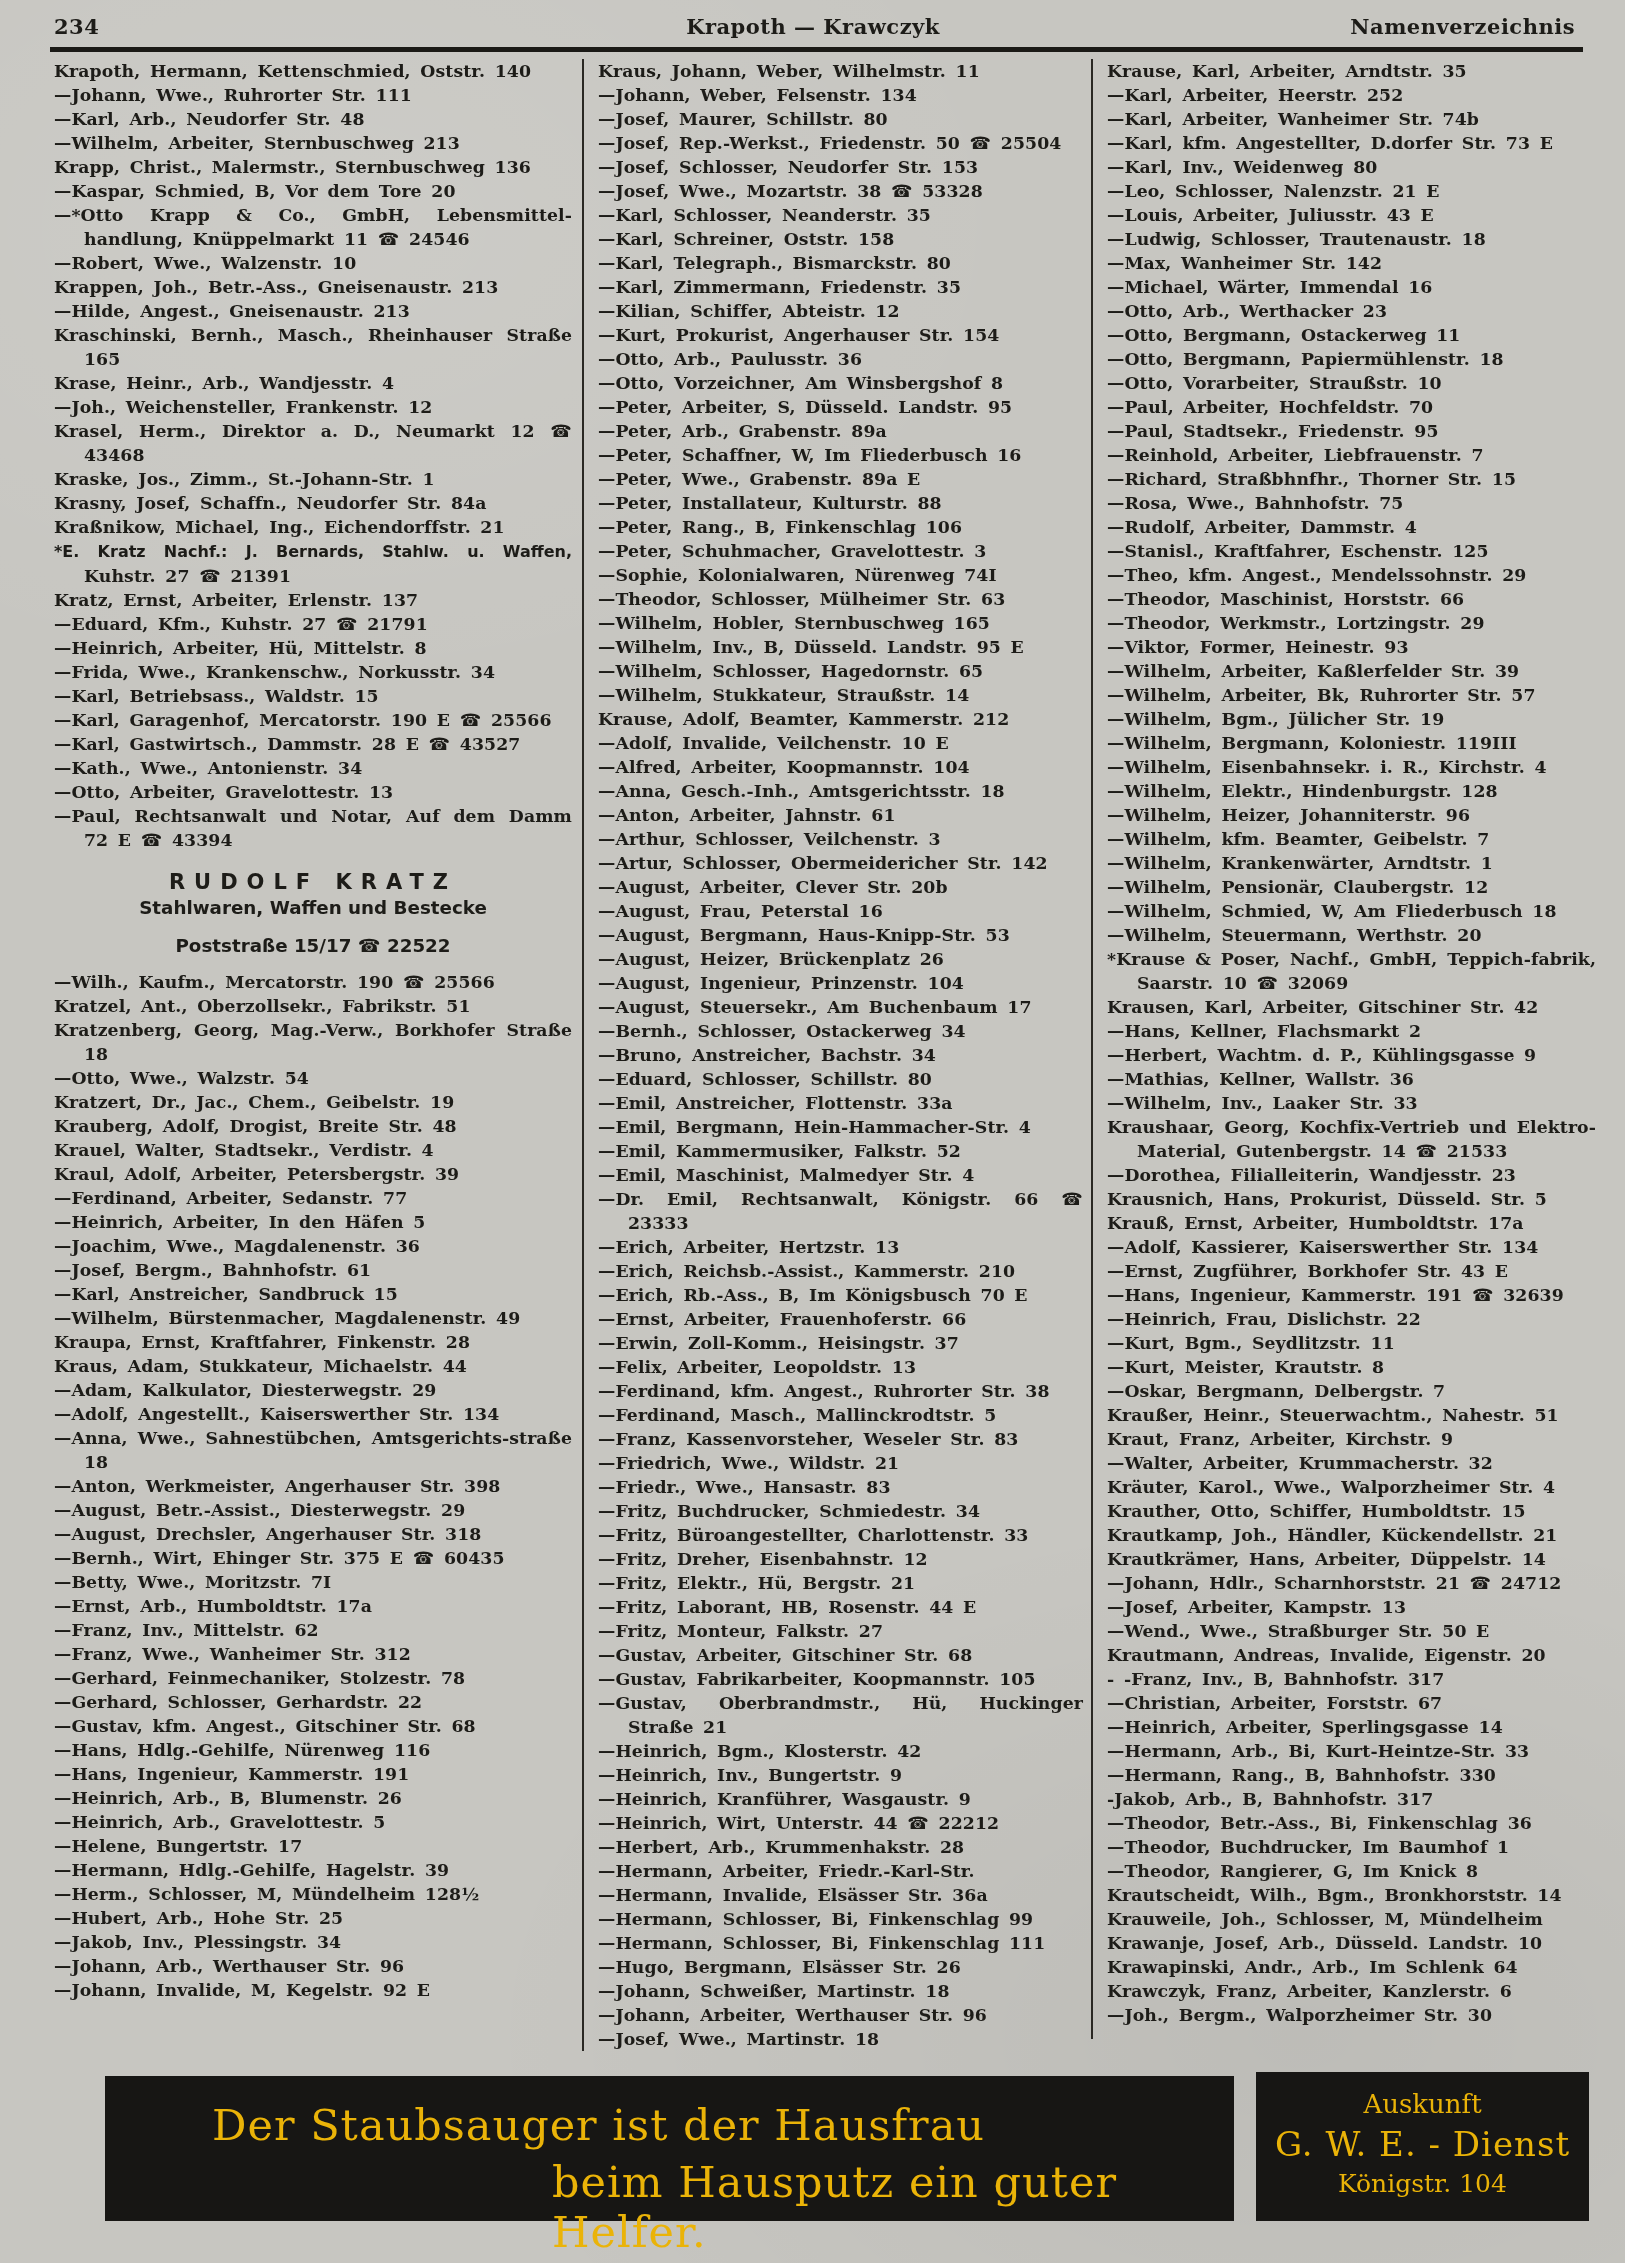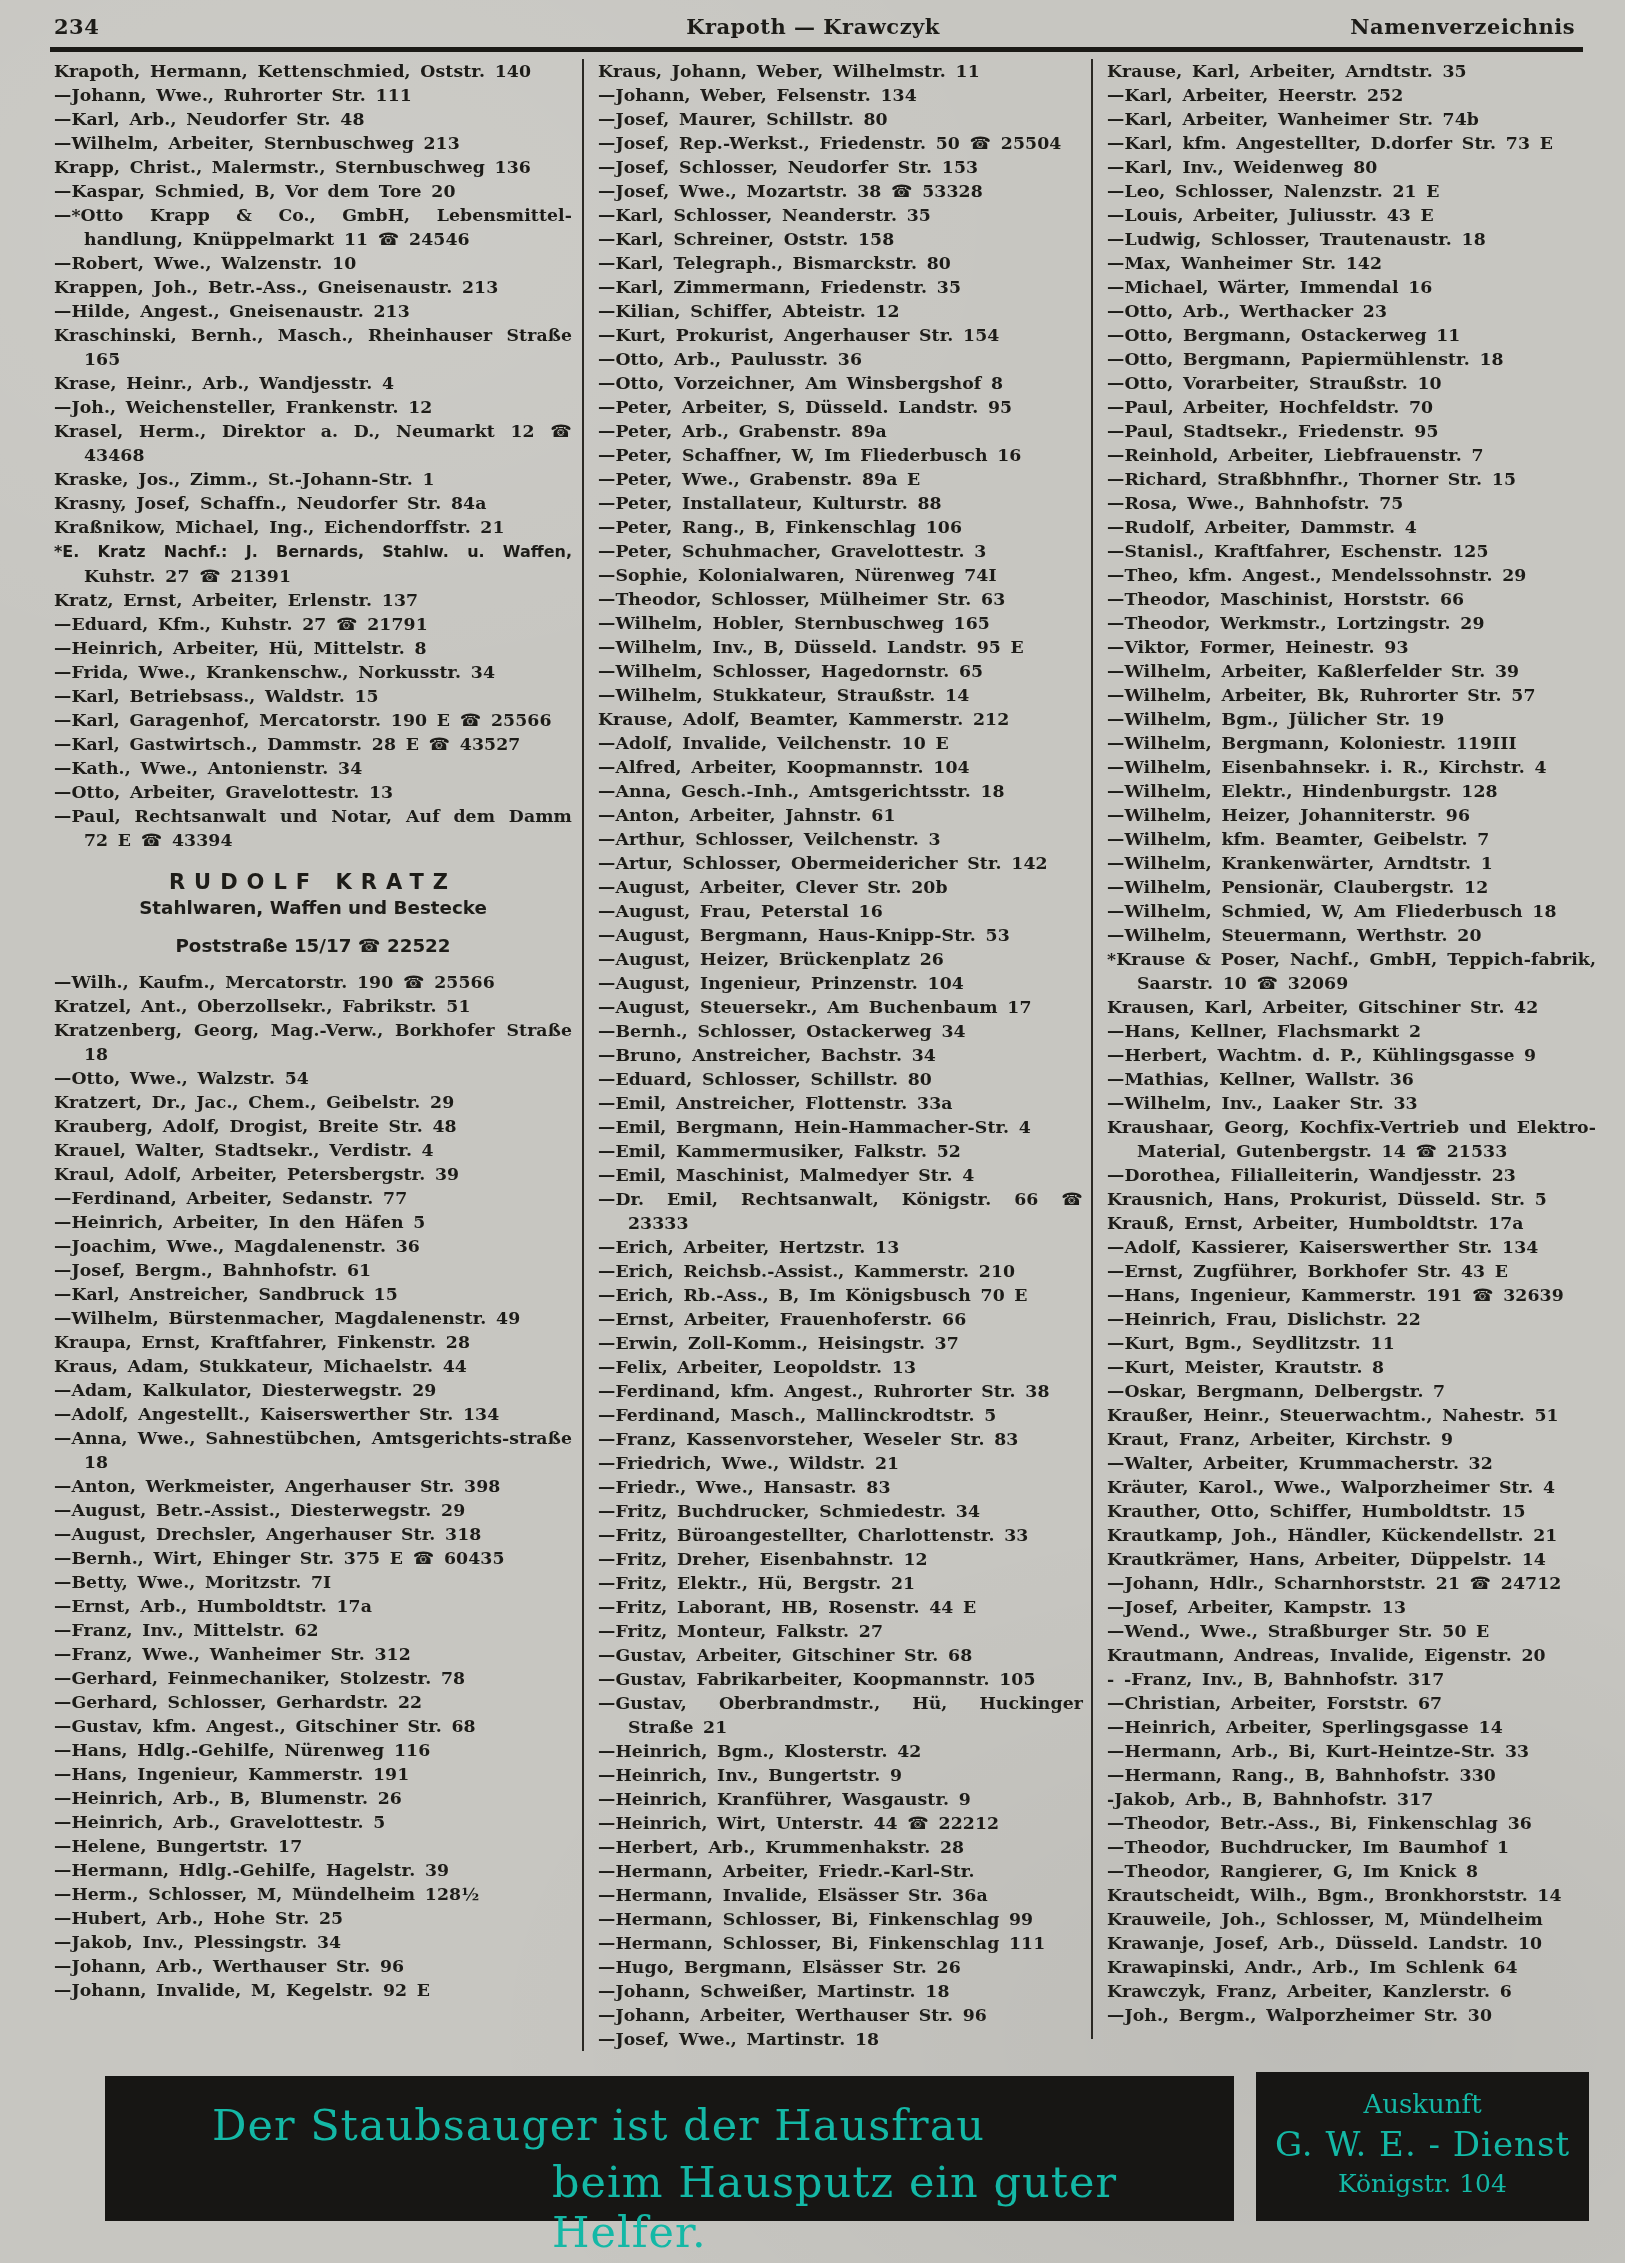--- a/index.html
+++ b/index.html
@@ -31,21 +31,21 @@
     word-spacing:3.5px;letter-spacing:0.1px;text-align:justify;
   }
   .bold-head{font-family:"DejaVu Sans",sans-serif;font-size:16px;letter-spacing:0;}
   .inline-ad{
     text-align:center;margin:16px 0 12px;padding:2px 0;
     font-family:"DejaVu Sans",sans-serif;font-weight:bold;text-indent:0;
   }
   .inline-ad .l1{font-size:21px;letter-spacing:9px;}
   .inline-ad .l2{font-size:18.3px;margin-top:3px;}
   .inline-ad .l3{font-size:18.3px;margin-top:17px;}
-  .black-ad{position:absolute;background:#171614;color:#14b8a6;}
+  .black-ad{position:absolute;background:#171614;color:#eab308;}
   #ad-left{left:105px;top:2076px;width:1129px;height:145px;}
   #ad-left .l1{position:absolute;left:107px;top:24px;font-size:43px;letter-spacing:1px;}
   #ad-left .l2{position:absolute;left:447px;top:81px;font-size:43px;letter-spacing:1px;}
   #ad-right{left:1256px;top:2072px;width:333px;height:149px;text-align:center;}
   #ad-right .g1{padding-top:17px;font-size:26px;}
   #ad-right .g2{padding-top:5px;font-size:34px;letter-spacing:1px;}
   #ad-right .g3{padding-top:5px;font-size:25px;}
 </style>
 </head>
 <body>
@@ -87,21 +87,21 @@
       <p class="entry">—Paul, Rechtsanwalt und Notar, Auf dem Damm 72 E ☎ 43394</p>
       <div class="inline-ad">
         <div class="l1">RUDOLF KRATZ</div>
         <div class="l2">Stahlwaren, Waffen und Bestecke</div>
         <div class="l3">Poststraße 15/17  ☎  22522</div>
       </div>
       <p class="entry">—Wilh., Kaufm., Mercatorstr. 190 ☎ 25566</p>
       <p class="entry">Kratzel, Ant., Oberzollsekr., Fabrikstr. 51</p>
       <p class="entry">Kratzenberg, Georg, Mag.-Verw., Borkhofer Straße 18</p>
       <p class="entry">—Otto, Wwe., Walzstr. 54</p>
-      <p class="entry">Kratzert, Dr., Jac., Chem., Geibelstr. 29</p>
+      <p class="entry">Kratzert, Dr., Jac., Chem., Geibelstr. 19</p>
       <p class="entry">Krauberg, Adolf, Drogist, Breite Str. 48</p>
       <p class="entry">Krauel, Walter, Stadtsekr., Verdistr. 4</p>
       <p class="entry">Kraul, Adolf, Arbeiter, Petersbergstr. 39</p>
       <p class="entry">—Ferdinand, Arbeiter, Sedanstr. 77</p>
       <p class="entry">—Heinrich, Arbeiter, In den Häfen 5</p>
       <p class="entry">—Joachim, Wwe., Magdalenenstr. 36</p>
       <p class="entry">—Josef, Bergm., Bahnhofstr. 61</p>
       <p class="entry">—Karl, Anstreicher, Sandbruck 15</p>
       <p class="entry">—Wilhelm, Bürstenmacher, Magdalenenstr. 49</p>
       <p class="entry">Kraupa, Ernst, Kraftfahrer, Finkenstr. 28</p>

